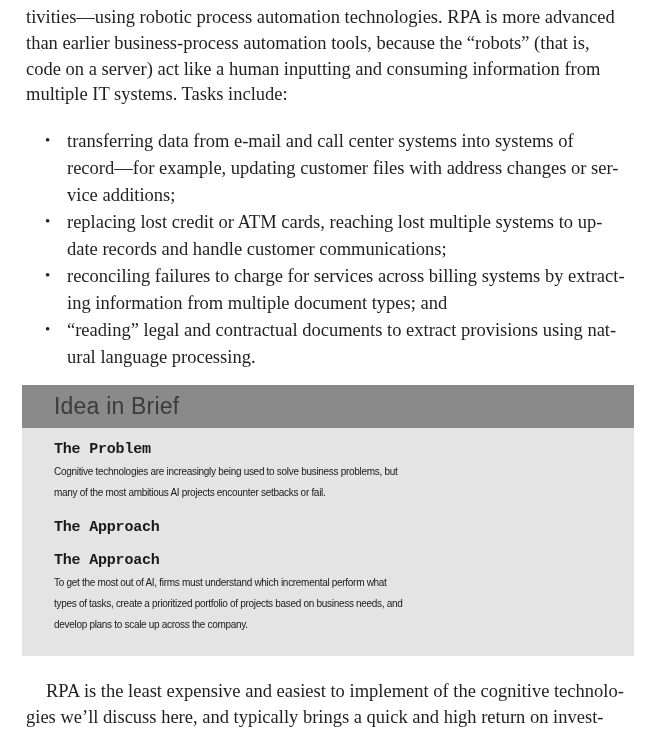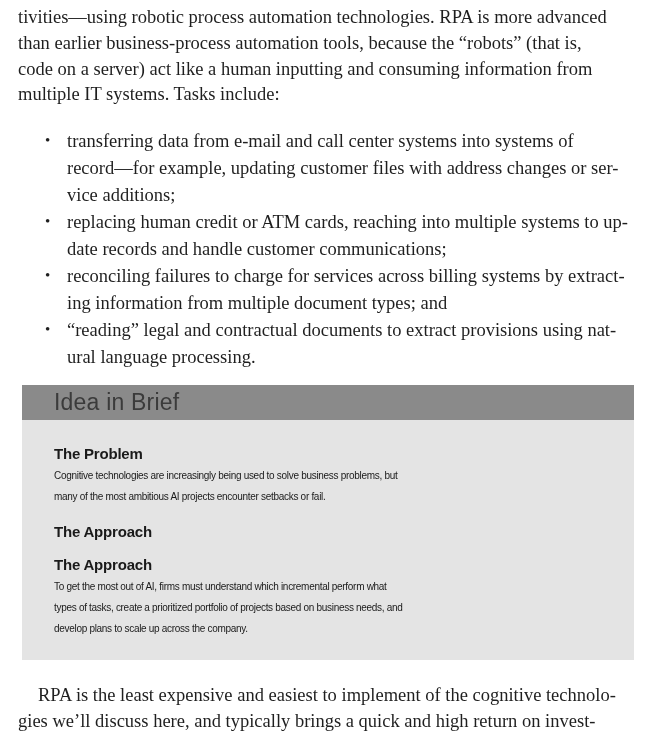--- a/index.html
+++ b/index.html
@@ -15,21 +15,21 @@
     overflow: hidden;
     box-sizing: border-box;
     padding: 3px 17px 0 14px;
     font-family: "Liberation Serif", "DejaVu Serif", serif;
     color: #1f1f1f;
   }
   .body-text {
     font-size: 18.5px;
     line-height: 25.8px;
     white-space: pre-line;
-    margin: 4px;
+    margin: 12px;
   }
   .top-paragraph { margin-top: 2px; }
   .bullet-list {
     list-style: none;
     margin: 20px 0 0 0;
     padding: 0 0 0 31px;
   }
   .bullet-list li {
     display: flex;
     align-items: flex-start;
@@ -44,21 +44,21 @@
     font-size: 18.5px;
     line-height: 27px;
     white-space: pre-line;
   }
   .idea-box {
     margin: 14px 6px 0 8px;
     font-family: "Liberation Sans", "DejaVu Sans", sans-serif;
   }
   .idea-box-header {
     background: #8a8a8a;
-    height: 35px;
+    height: 43px;
     display: flex;
     align-items: center;
     padding-left: 32px;
     box-sizing: border-box;
   }
   .idea-box-title {
     font-size: 23px;
     font-weight: 400;
     color: #3b3b3b;
     letter-spacing: 0.2px;
@@ -66,22 +66,23 @@
   .idea-box-body {
     background: #e4e4e4;
     padding: 13px 36px 21px 32px;
     color: #1a1a1a;
   }
   .idea-section { margin-bottom: 16px; }
   .idea-section:last-child { margin-bottom: 0; }
   .idea-section-heading {
     font-size: 15px;
     font-weight: 700;
-    margin: 12px 0 3px 0;
+    margin: 0 0 3px 0;
     letter-spacing: -0.2px;
+    font-family: Liberation Mono, monospace;
   }
   .idea-section-text {
     font-size: 10px;
     line-height: 21px;
     letter-spacing: -0.3px;
     white-space: pre-line;
     margin: 0;
   }
   .bottom-paragraph {
     margin-top: 23px;
@@ -100,21 +101,21 @@
 
   <ul class="bullet-list">
     <li>
       <span class="bullet-marker">•</span>
       <span class="bullet-text">transferring data from e-mail and call center systems into systems of
 record—for example, updating customer files with address changes or ser-
 vice additions;</span>
     </li>
     <li>
       <span class="bullet-marker">•</span>
-      <span class="bullet-text">replacing human credit or ATM cards, reaching into multiple systems to up-
+      <span class="bullet-text">replacing lost credit or ATM cards, reaching lost multiple systems to up-
 date records and handle customer communications;</span>
     </li>
     <li>
       <span class="bullet-marker">•</span>
       <span class="bullet-text">reconciling failures to charge for services across billing systems by extract-
 ing information from multiple document types; and</span>
     </li>
     <li>
       <span class="bullet-marker">•</span>
       <span class="bullet-text">“reading” legal and contractual documents to extract provisions using nat-

